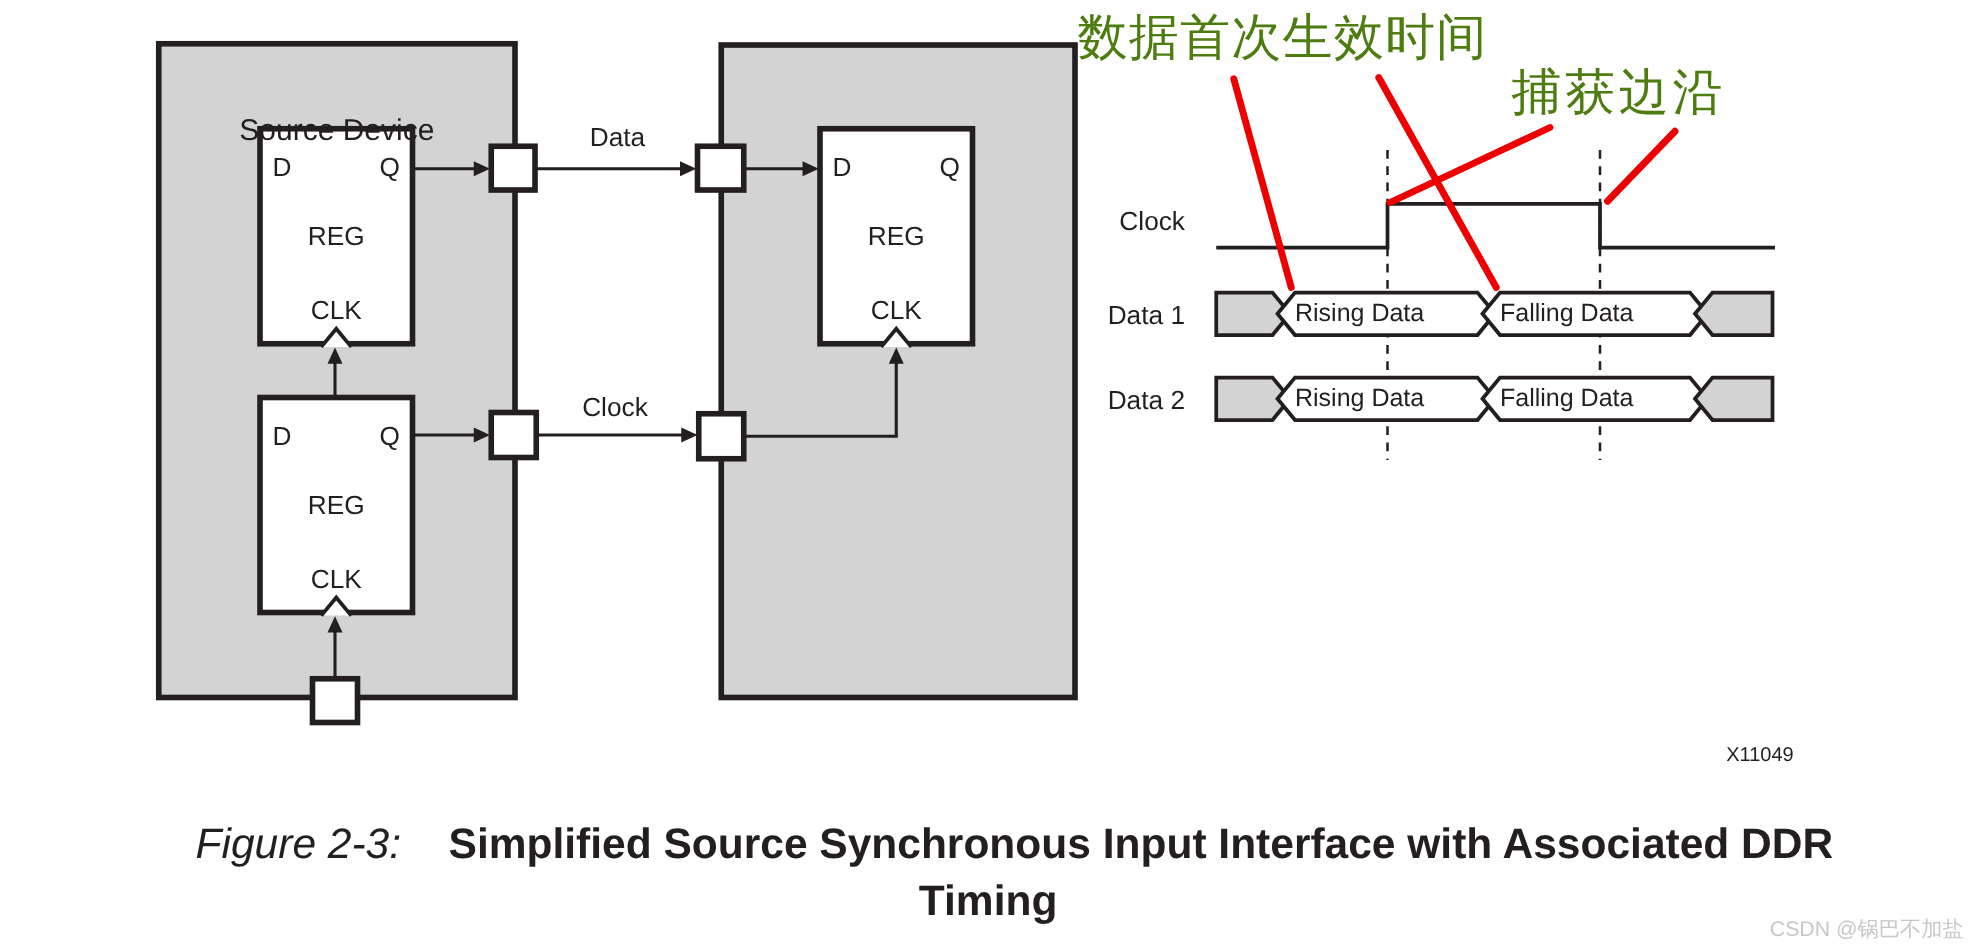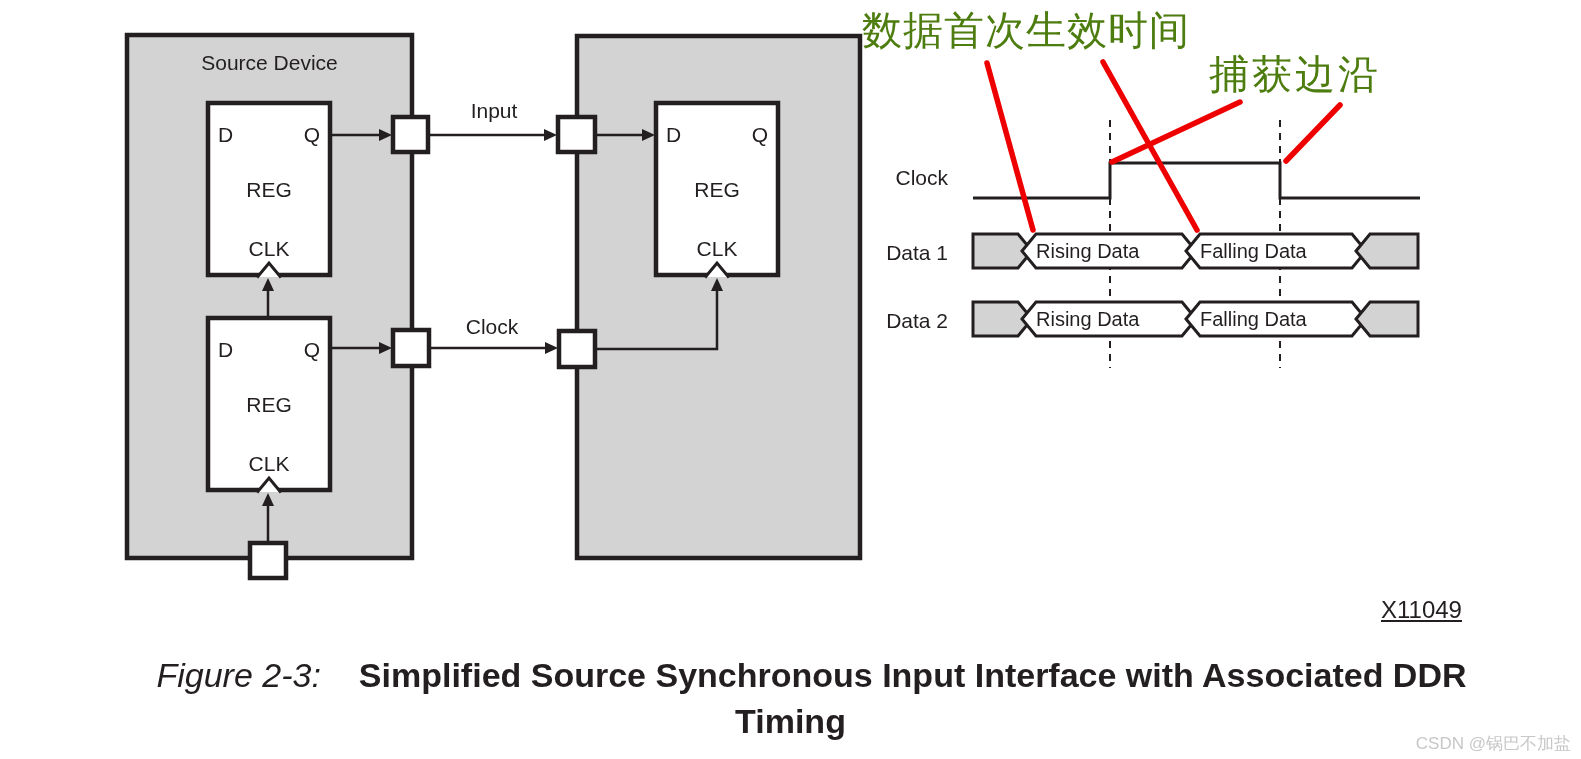--- a/index.html
+++ b/index.html
@@ -2,35 +2,35 @@
 <html><head>
 <meta charset="utf-8">
 <style>
   html,body{margin:0;padding:0;background:#fff;}
   #stage{
     position:relative;width:1581px;height:759px;background:#fff;overflow:hidden;
     font-family:"Liberation Sans", sans-serif;color:#231f20;
   }
   #diagram-svg{position:absolute;left:0;top:0;}
   .abs{position:absolute;}
-  .box-title{font-size:21px;text-align:center;}
+  .box-title{font-size:24px;text-align:center;margin-top:40px;}
   .reg-block{position:absolute;width:122px;height:172px;font-size:21px;}
   .reg-d{position:absolute;left:10px;top:20px;}
   .reg-q{position:absolute;right:10px;top:20px;}
   .reg-name{position:absolute;left:0;right:0;top:75px;text-align:center;}
   .reg-clk{position:absolute;left:0;right:0;top:134px;text-align:center;}
   .wire-label{width:120px;text-align:center;font-size:21px;}
   .trow-label{width:100px;text-align:right;font-size:21px;white-space:nowrap;}
   .seg-label{text-align:left;font-size:20px;white-space:nowrap;}
   .red-note{
     color:#4d7c0f;font-family:"DejaVu Serif", serif;white-space:nowrap;line-height:1;
   }
   .red-note.big{font-size:40px;letter-spacing:1px;}
   .red-note.small{font-size:40px;letter-spacing:3px;}
-  .fig-id{font-size:24px;text-decoration:underline;}
+  .fig-id{font-size:16px;}
   .caption{left:0;right:0;text-align:center;font-size:34px;white-space:nowrap;}
   .caption .prefix{font-style:italic;margin-right:38px;}
   .caption .bold{font-weight:bold;}
   .caption2{left:0;right:0;text-align:center;font-size:34px;font-weight:bold;}
   .watermark{color:#c7c7c7;font-size:17px;white-space:nowrap;}
 </style>
 </head>
 <body>
 
 <div id="stage">
@@ -127,21 +127,21 @@
     <span class="reg-clk">CLK</span>
   </div>
 
   <div class="reg-block" style="left:656px;top:103px;">
     <span class="reg-d">D</span>
     <span class="reg-q">Q</span>
     <span class="reg-name">REG</span>
     <span class="reg-clk">CLK</span>
   </div>
 
-  <div class="abs wire-label" style="left:434px;top:99px;">Input</div>
+  <div class="abs wire-label" style="left:434px;top:99px;">Data</div>
   <div class="abs wire-label" style="left:432px;top:315px;">Clock</div>
 
   <div class="abs trow-label" style="left:848px;top:166px;">Clock</div>
   <div class="abs trow-label" style="left:848px;top:241px;">Data 1</div>
   <div class="abs trow-label" style="left:848px;top:309px;">Data 2</div>
 
   <div class="abs seg-label" style="left:1036px;top:240px;width:160px;">Rising Data</div>
   <div class="abs seg-label" style="left:1200px;top:240px;width:166px;">Falling Data</div>
   <div class="abs seg-label" style="left:1036px;top:308px;width:160px;">Rising Data</div>
   <div class="abs seg-label" style="left:1200px;top:308px;width:166px;">Falling Data</div>

